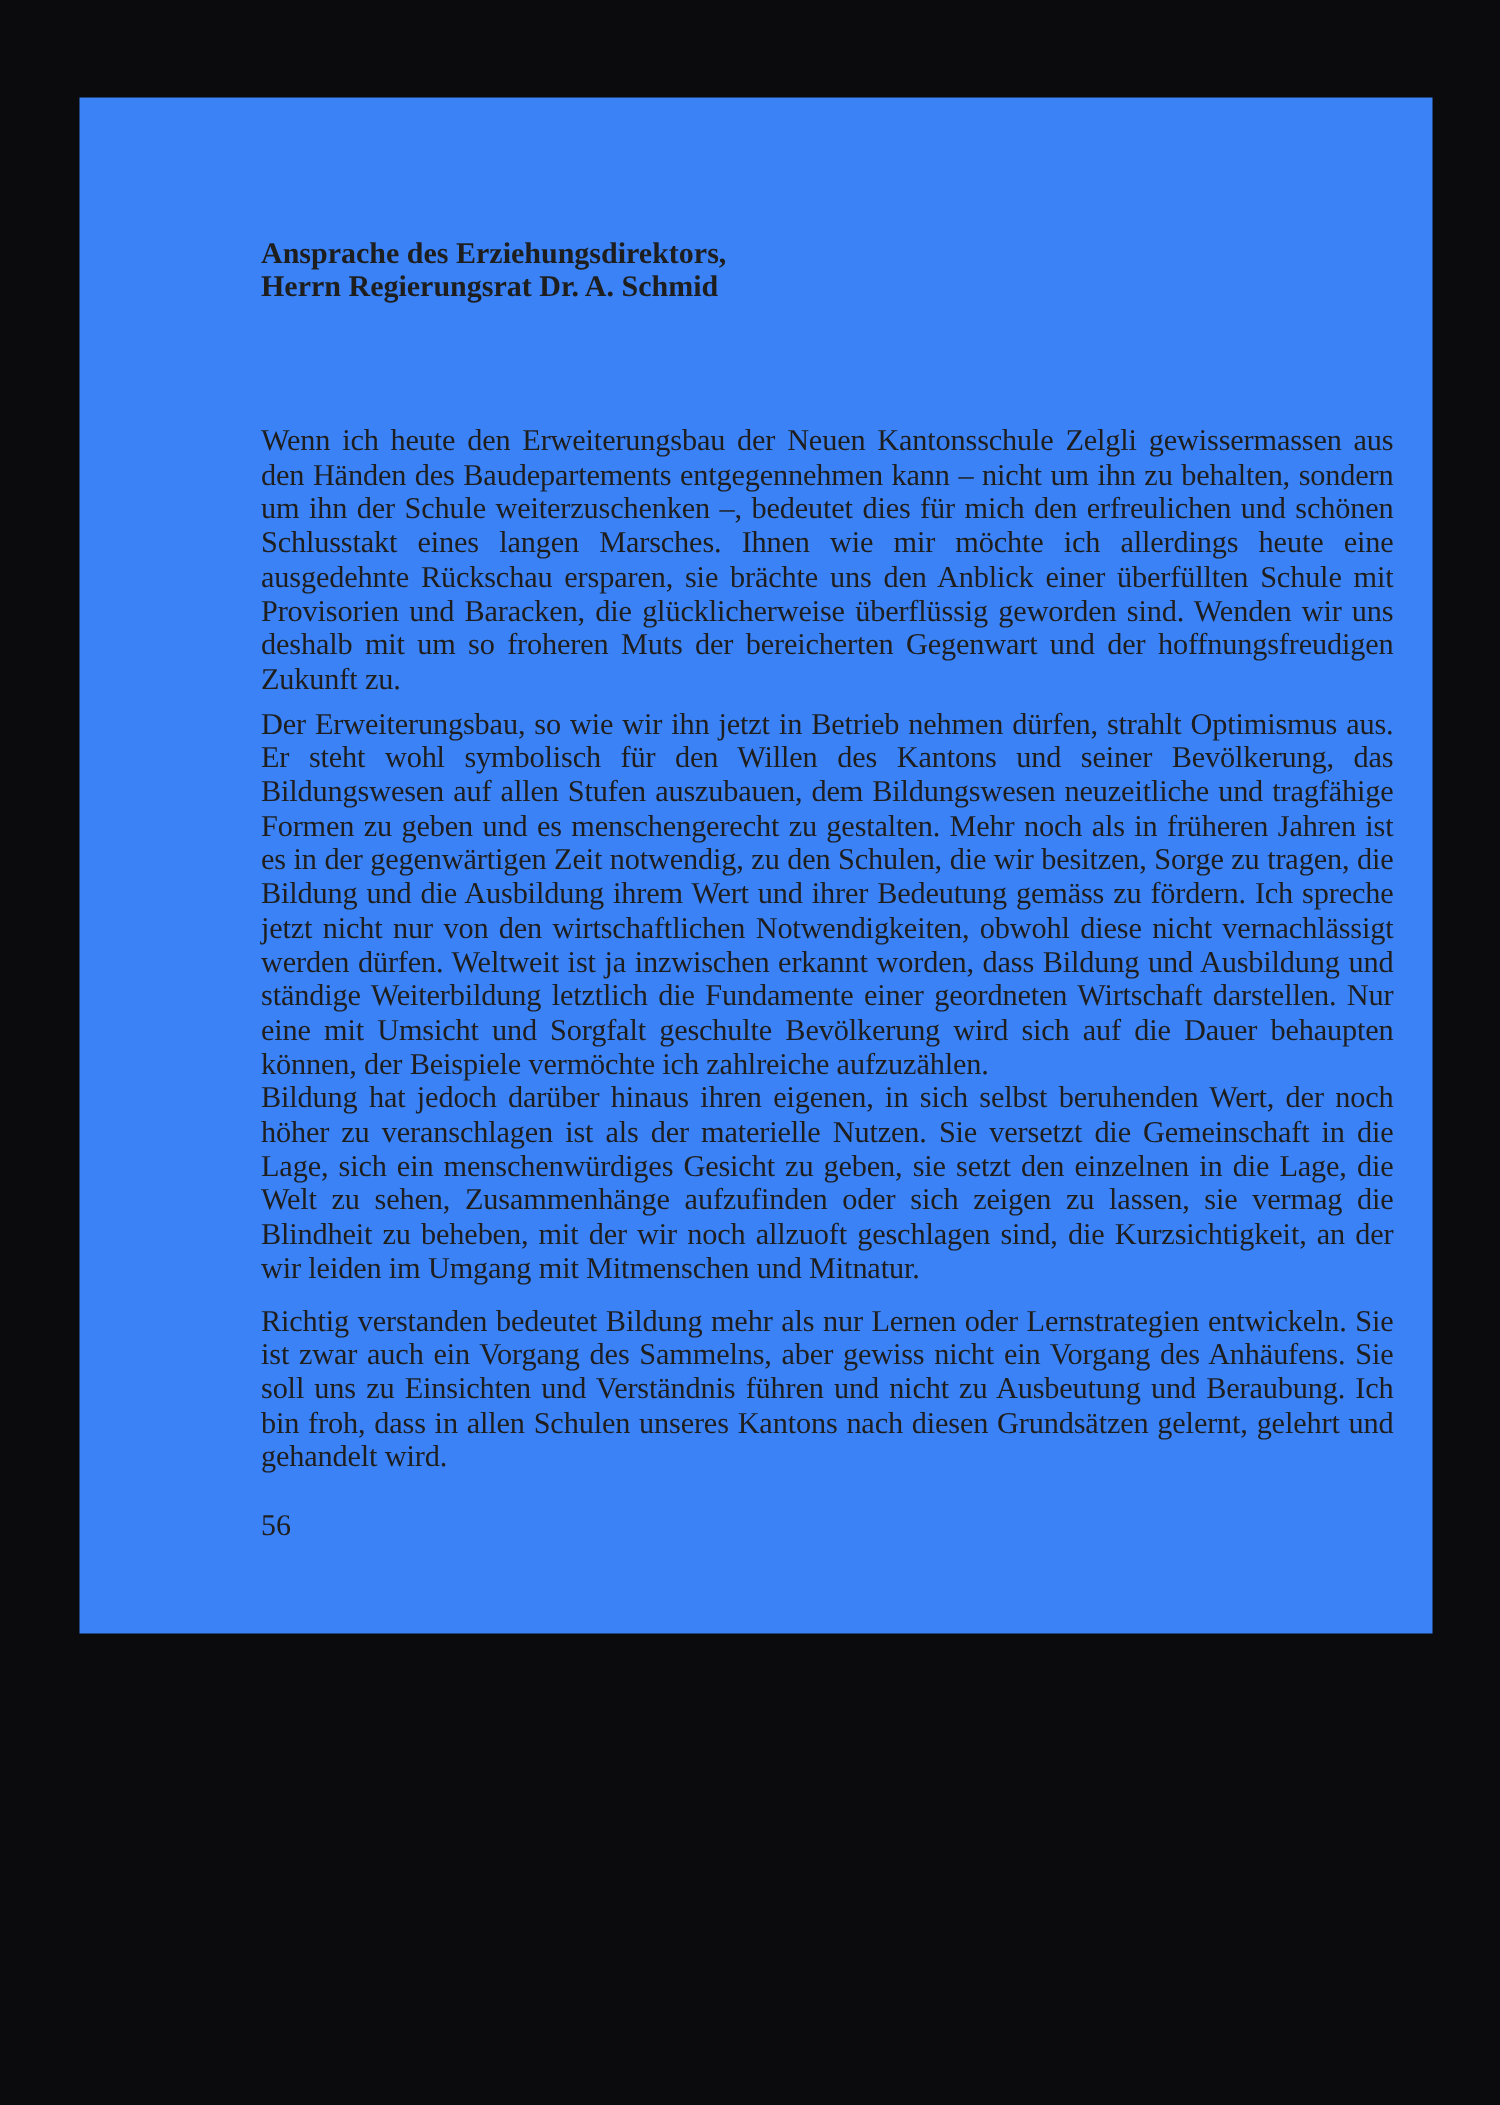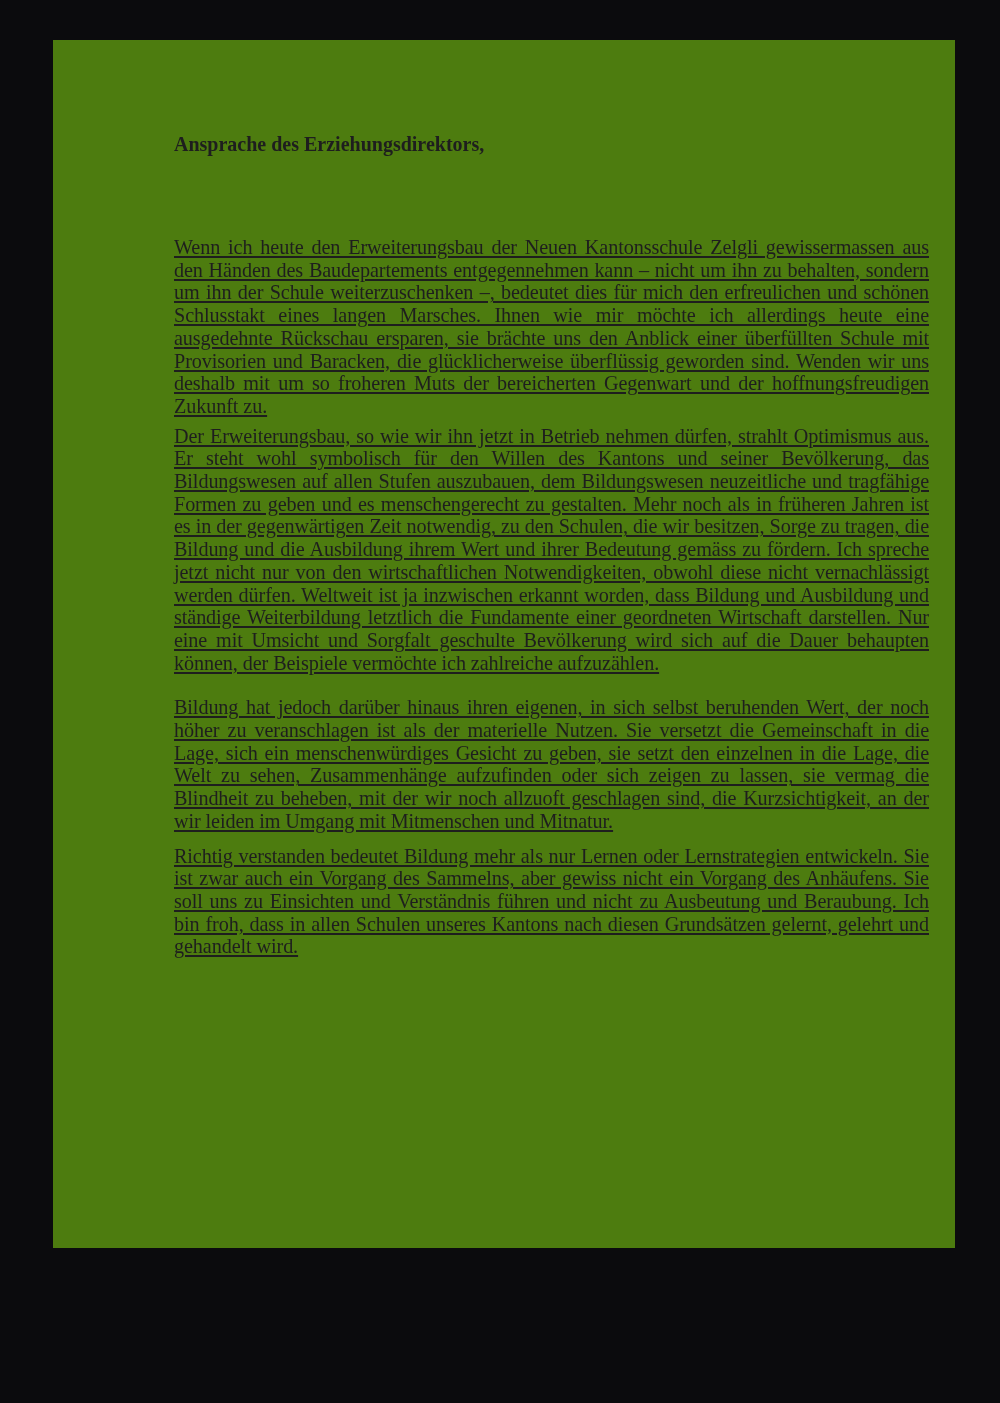--- a/index.html
+++ b/index.html
@@ -1,52 +1,54 @@
 <!DOCTYPE html>
 <html><head>
 <meta charset="utf-8">
 <style>
   html, body { margin:0; padding:0; }
   body {
     width:1000px; height:1403px; background:#0b0b0d; position:relative; overflow:hidden;
   }
   .page {
-    position:absolute; left:53px; top:40px; width:902px; height:1208px;
-    background:#4d7c0f;
+    position:absolute; left:53px; top:65px; width:902px; height:1024px;
+    background:#3b82f6;
   }
   .content {
     position:absolute; left:121px; top:93px; width:755px;
     font-family:"Liberation Serif", "DejaVu Serif", serif;
     color:#1e1e1e;
   }
   .title {
     font-weight:bold; font-size:20px; line-height:22px; margin:0;
   }
   .salutation {
     font-weight:bold; font-size:20px; line-height:22px;
     margin:85px 0 0 0;
   }
   .para {
     font-size:20.2px; line-height:22.7px; text-align:justify;
-    margin:0; letter-spacing:-0.1px;text-decoration:underline;
+    margin:0; letter-spacing:-0.1px;
   }
   .p1 { margin-top:81px; }
   .p2 { margin-top:7px; }
-  .p3 { margin-top:22px; }
+  .p3 { }
   .p4 { margin-top:12px; }
   .pagenum {
     font-size:20px; line-height:22px; margin-top:23px;
   }
 </style>
 </head>
 <body>
 
 <div class="page">
   <div class="content">
     <h1 class="title">
       <span>Ansprache des Erziehungsdirektors,</span><br>
+      <span>Herrn Regierungsrat Dr. A. Schmid</span>
     </h1>
     <p class="para p1">Wenn ich heute den Erweiterungsbau der Neuen Kantonsschule Zelgli gewissermassen aus den Händen des Baudepartements entgegennehmen kann – nicht um ihn zu behalten, sondern um ihn der Schule weiterzuschenken –, bedeutet dies für mich den erfreulichen und schönen Schlusstakt eines langen Marsches. Ihnen wie mir möchte ich allerdings heute eine ausgedehnte Rückschau ersparen, sie brächte uns den Anblick einer überfüllten Schule mit Provisorien und Baracken, die glücklicherweise überflüssig geworden sind. Wenden wir uns deshalb mit um so froheren Muts der bereicherten Gegenwart und der hoffnungsfreudigen Zukunft zu.</p>
     <p class="para p2">Der Erweiterungsbau, so wie wir ihn jetzt in Betrieb nehmen dürfen, strahlt Optimismus aus. Er steht wohl symbolisch für den Willen des Kantons und seiner Bevölkerung, das Bildungswesen auf allen Stufen auszubauen, dem Bildungswesen neuzeitliche und tragfähige Formen zu geben und es menschengerecht zu gestalten. Mehr noch als in früheren Jahren ist es in der gegenwärtigen Zeit notwendig, zu den Schulen, die wir besitzen, Sorge zu tragen, die Bildung und die Ausbildung ihrem Wert und ihrer Bedeutung gemäss zu fördern. Ich spreche jetzt nicht nur von den wirtschaftlichen Notwendigkeiten, obwohl diese nicht vernachlässigt werden dürfen. Weltweit ist ja inzwischen erkannt worden, dass Bildung und Ausbildung und ständige Weiterbildung letztlich die Fundamente einer geordneten Wirtschaft darstellen. Nur eine mit Umsicht und Sorgfalt geschulte Bevölkerung wird sich auf die Dauer behaupten können, der Beispiele vermöchte ich zahlreiche aufzuzählen.</p>
     <p class="para p3">Bildung hat jedoch darüber hinaus ihren eigenen, in sich selbst beruhenden Wert, der noch höher zu veranschlagen ist als der materielle Nutzen. Sie versetzt die Gemeinschaft in die Lage, sich ein menschenwürdiges Gesicht zu geben, sie setzt den einzelnen in die Lage, die Welt zu sehen, Zusammenhänge aufzufinden oder sich zeigen zu lassen, sie vermag die Blindheit zu beheben, mit der wir noch allzuoft geschlagen sind, die Kurzsichtigkeit, an der wir leiden im Umgang mit Mitmenschen und Mitnatur.</p>
     <p class="para p4">Richtig verstanden bedeutet Bildung mehr als nur Lernen oder Lernstrategien entwickeln. Sie ist zwar auch ein Vorgang des Sammelns, aber gewiss nicht ein Vorgang des Anhäufens. Sie soll uns zu Einsichten und Verständnis führen und nicht zu Ausbeutung und Beraubung. Ich bin froh, dass in allen Schulen unseres Kantons nach diesen Grundsätzen gelernt, gelehrt und gehandelt wird.</p>
+    <div class="pagenum">56</div>
   </div>
 </div>
 
 </body></html>

